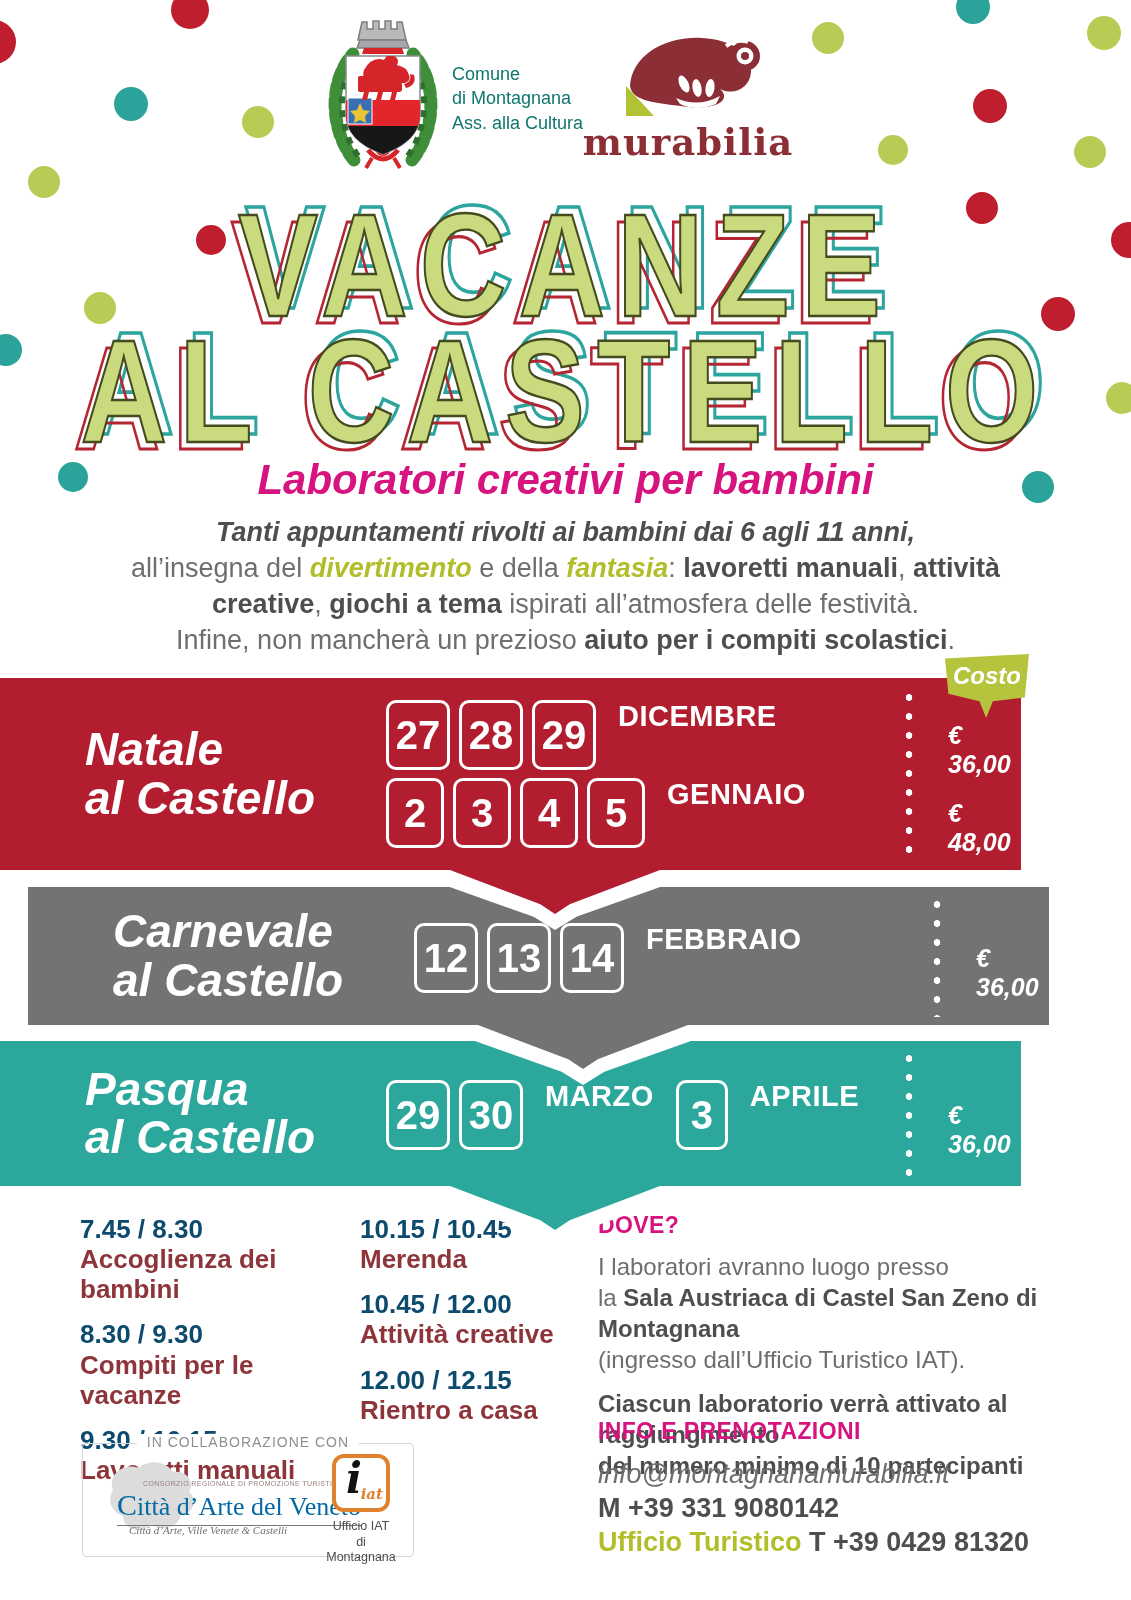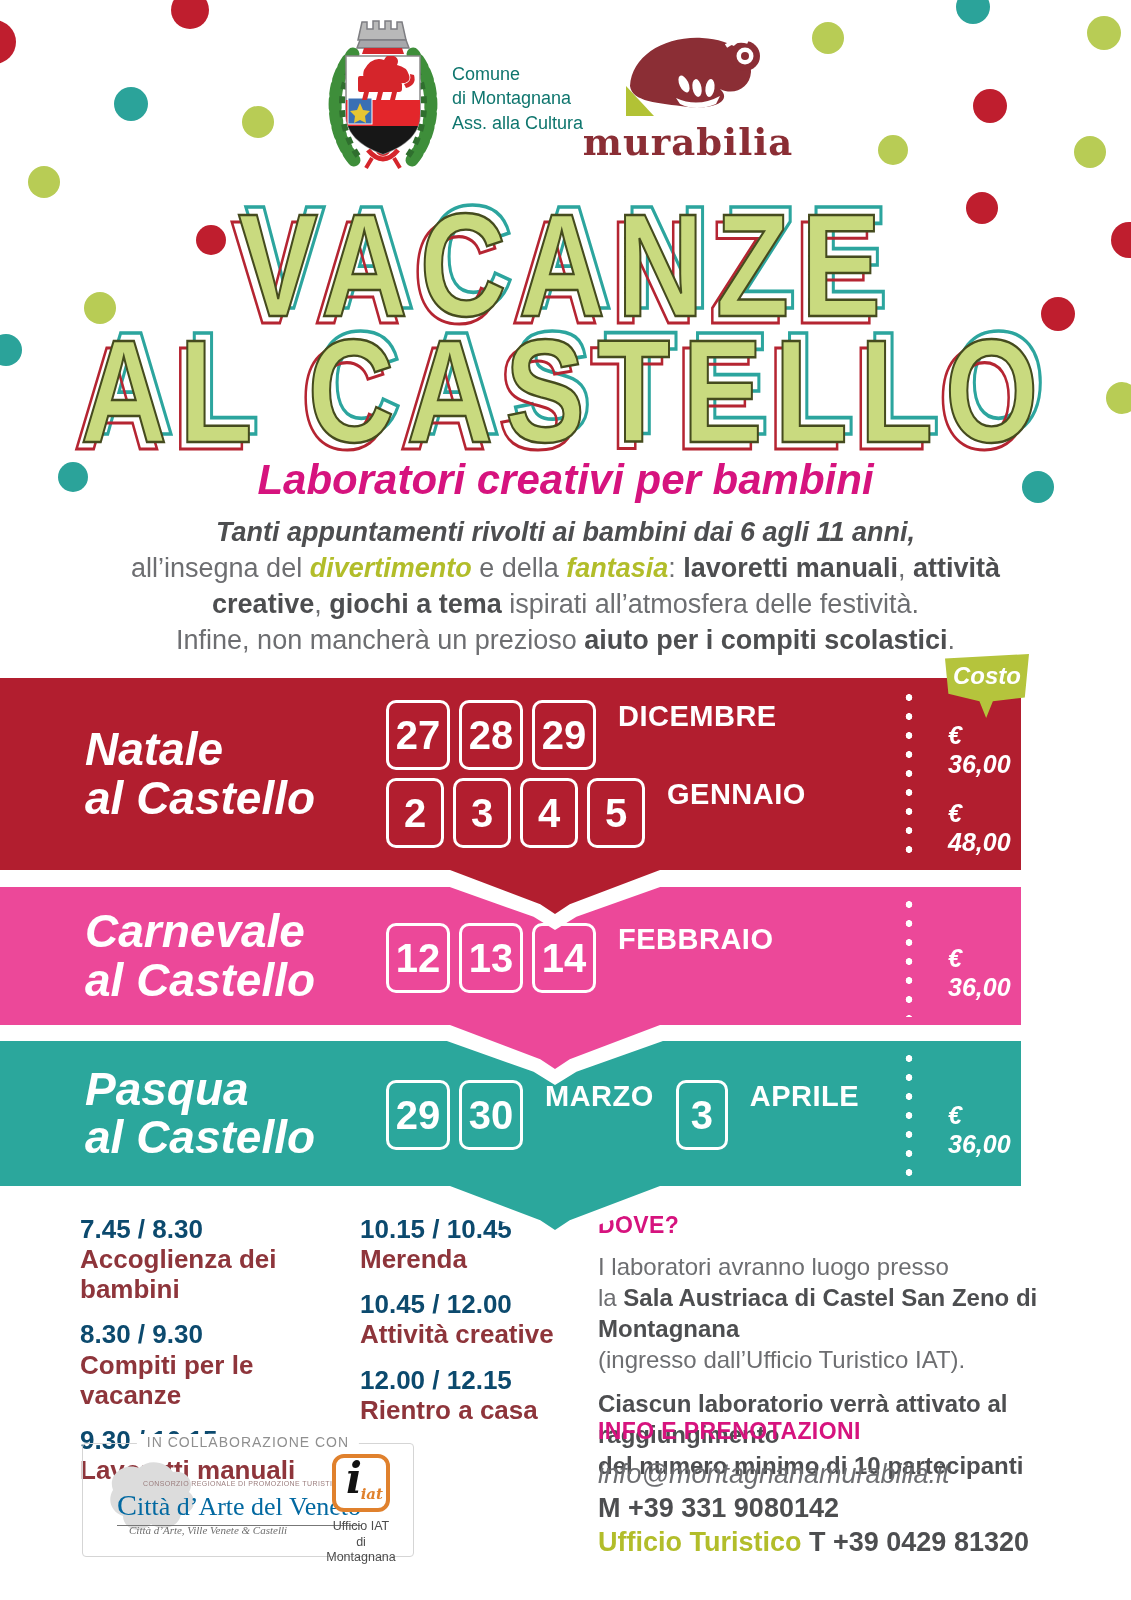--- a/index.html
+++ b/index.html
@@ -46,21 +46,21 @@
   .seg-o{color:#b2bd2a;font-weight:700;font-style:italic;}
   .seg-ob{color:#b2bd2a;font-weight:700;}
 
   
   .band{position:absolute;left:0;width:1021px;color:#fff;}
   .band::before{content:"";position:absolute;left:402px;bottom:-60px;width:306px;height:60px;
     background:#fff;clip-path:polygon(0 0,100% 0,57% 78%,50% 100%,43% 78%);z-index:-1;}
   .band::after{content:"";position:absolute;left:450px;bottom:-44px;width:210px;height:44px;
     background:inherit;clip-path:polygon(0 0,100% 0,57% 78%,50% 100%,43% 78%);}
   .band-red{top:678px;height:192px;background:#b21e2f;z-index:6;}
-  .band-green{top:887px;height:138px;background:#ec4899;z-index:5;}
+  .band-green{top:887px;height:138px;background:#737373;z-index:5;margin-left:28px;}
   .band-teal{top:1041px;height:145px;background:#2ba79c;z-index:4;}
   .band-title{position:absolute;left:85px;top:50%;transform:translateY(-50%);
     font-size:46px;font-weight:700;font-style:italic;line-height:1.06;white-space:nowrap;}
   .date-row{position:absolute;left:386px;display:flex;align-items:flex-start;height:66px;}
   .daybox{display:inline-flex;align-items:center;justify-content:center;
     width:58px;height:64px;border:3px solid #fff;border-radius:10px;
     font-size:40px;font-weight:700;margin-right:9px;}
   .daybox.narrow{width:52px;}
   .daybox.single{width:46px;}
   .month{font-size:29px;font-weight:700;margin-left:13px;letter-spacing:.5px;}

